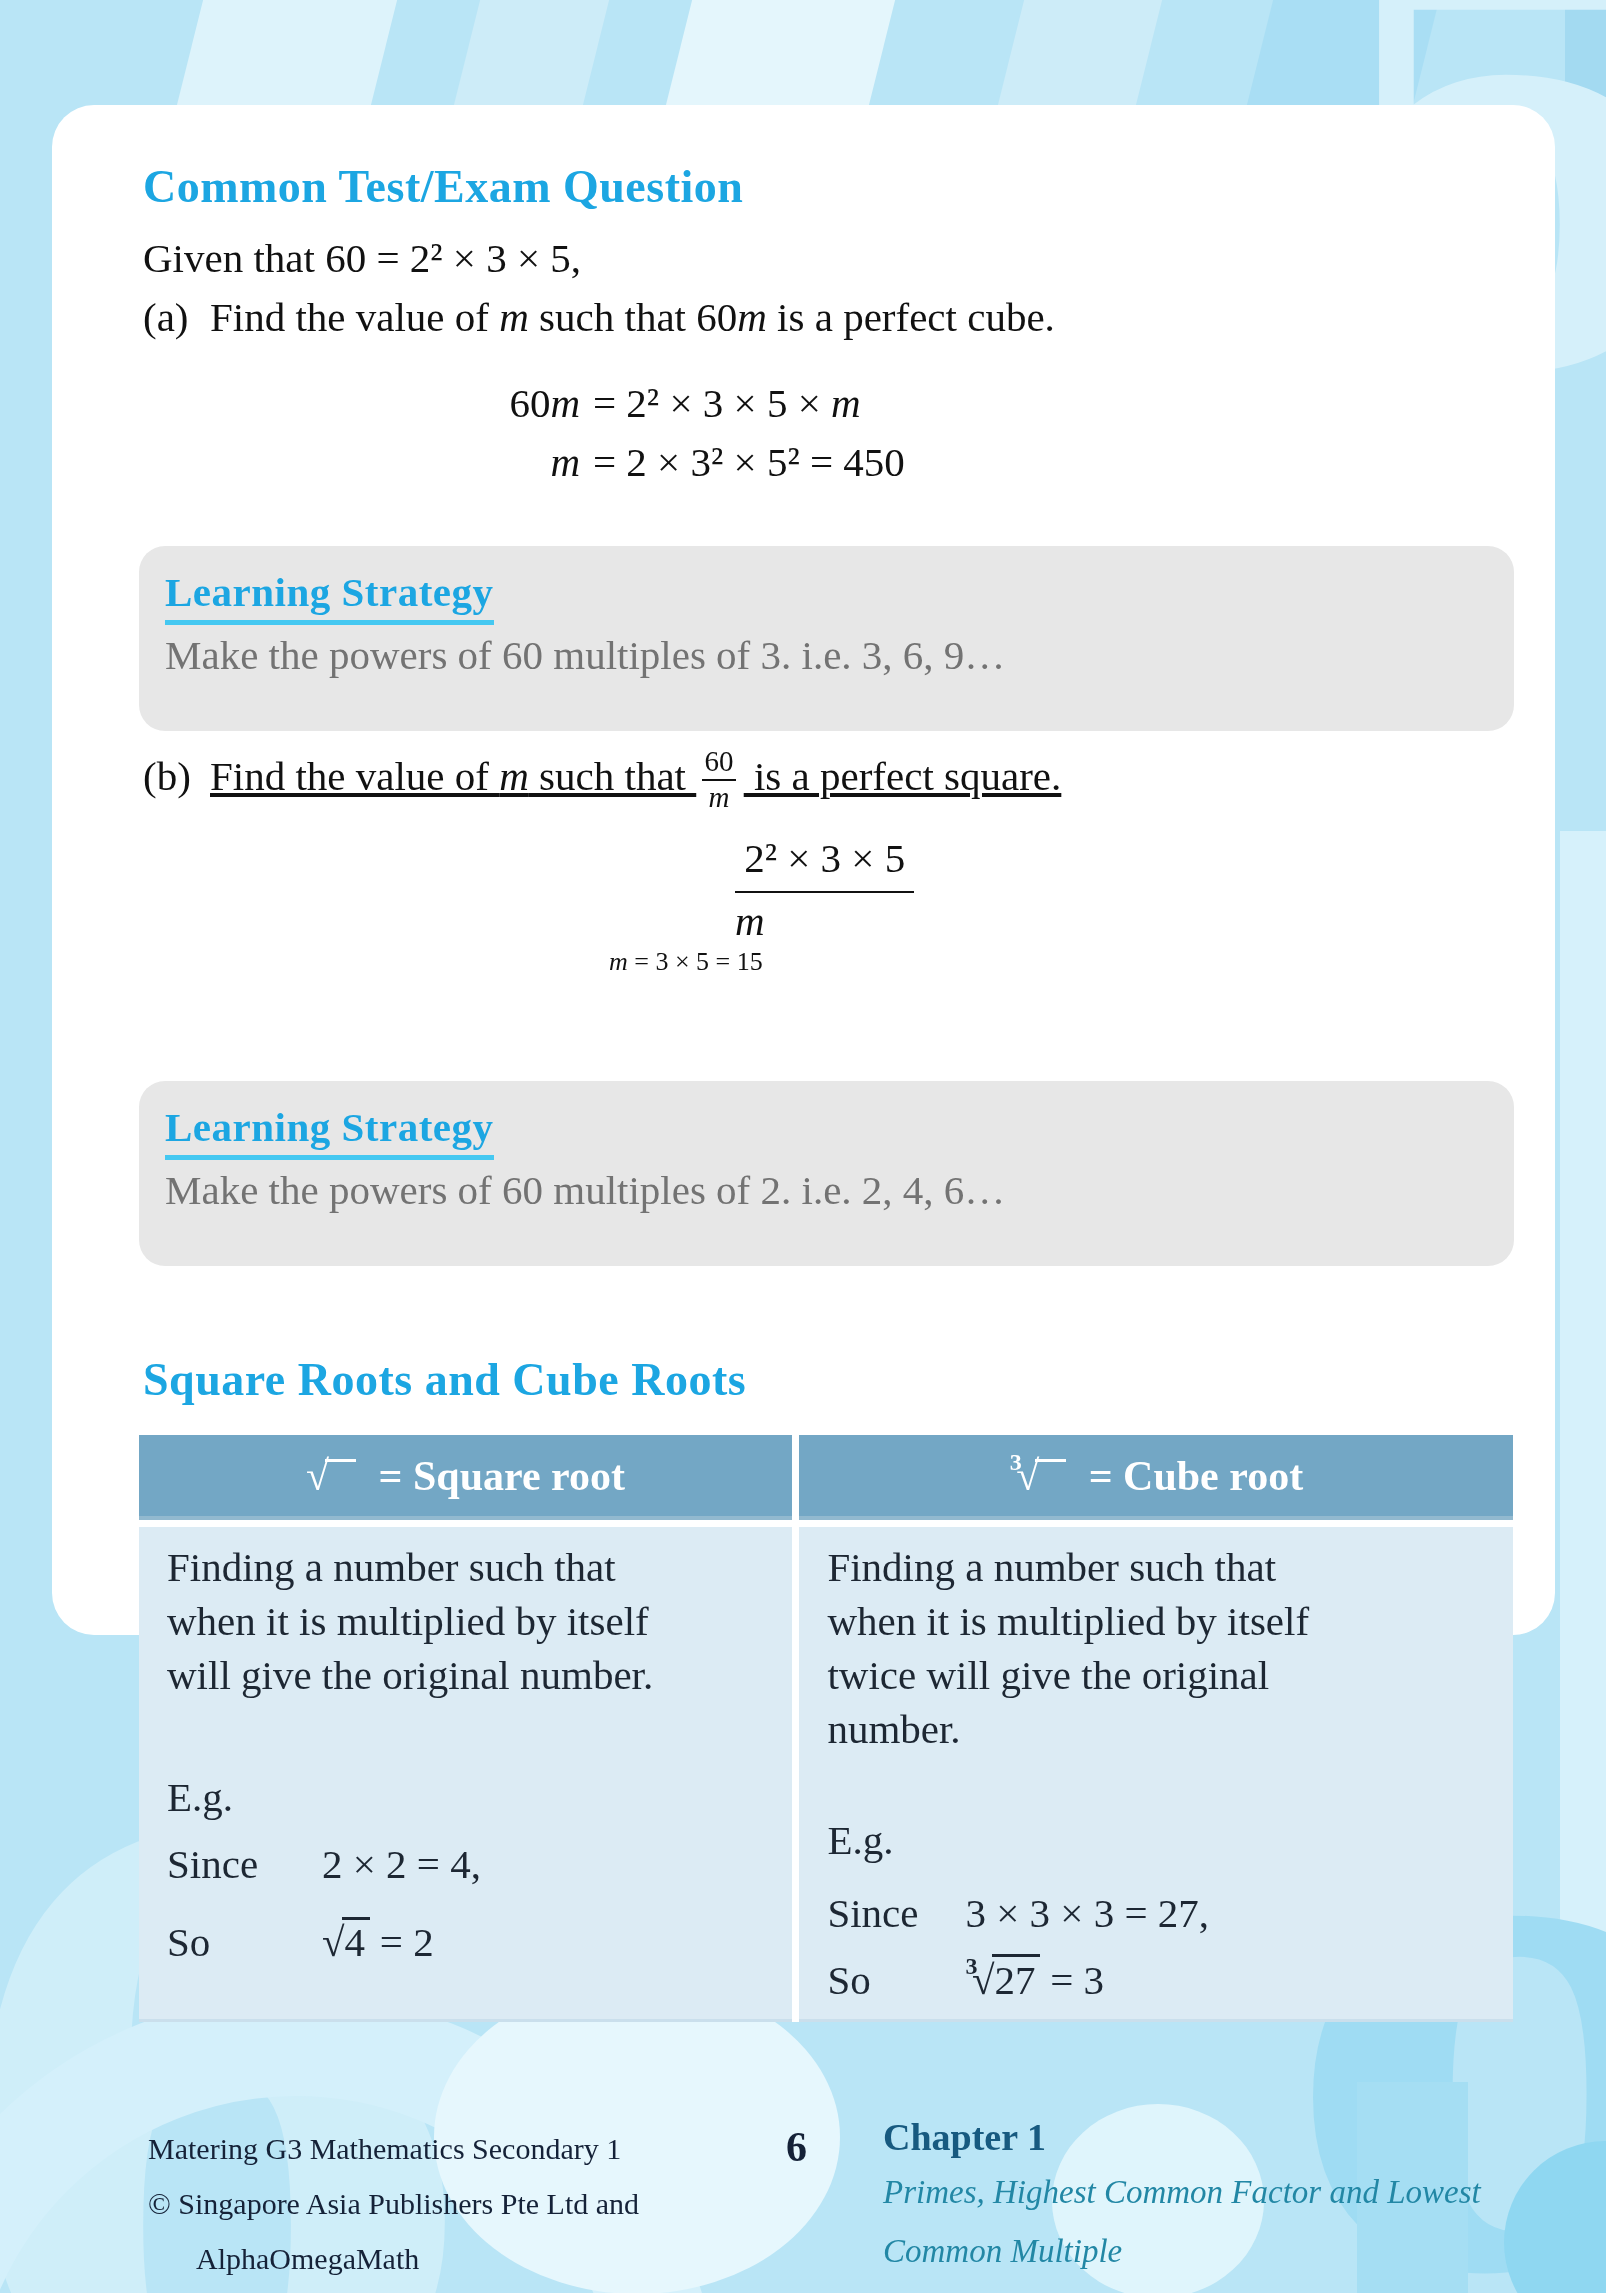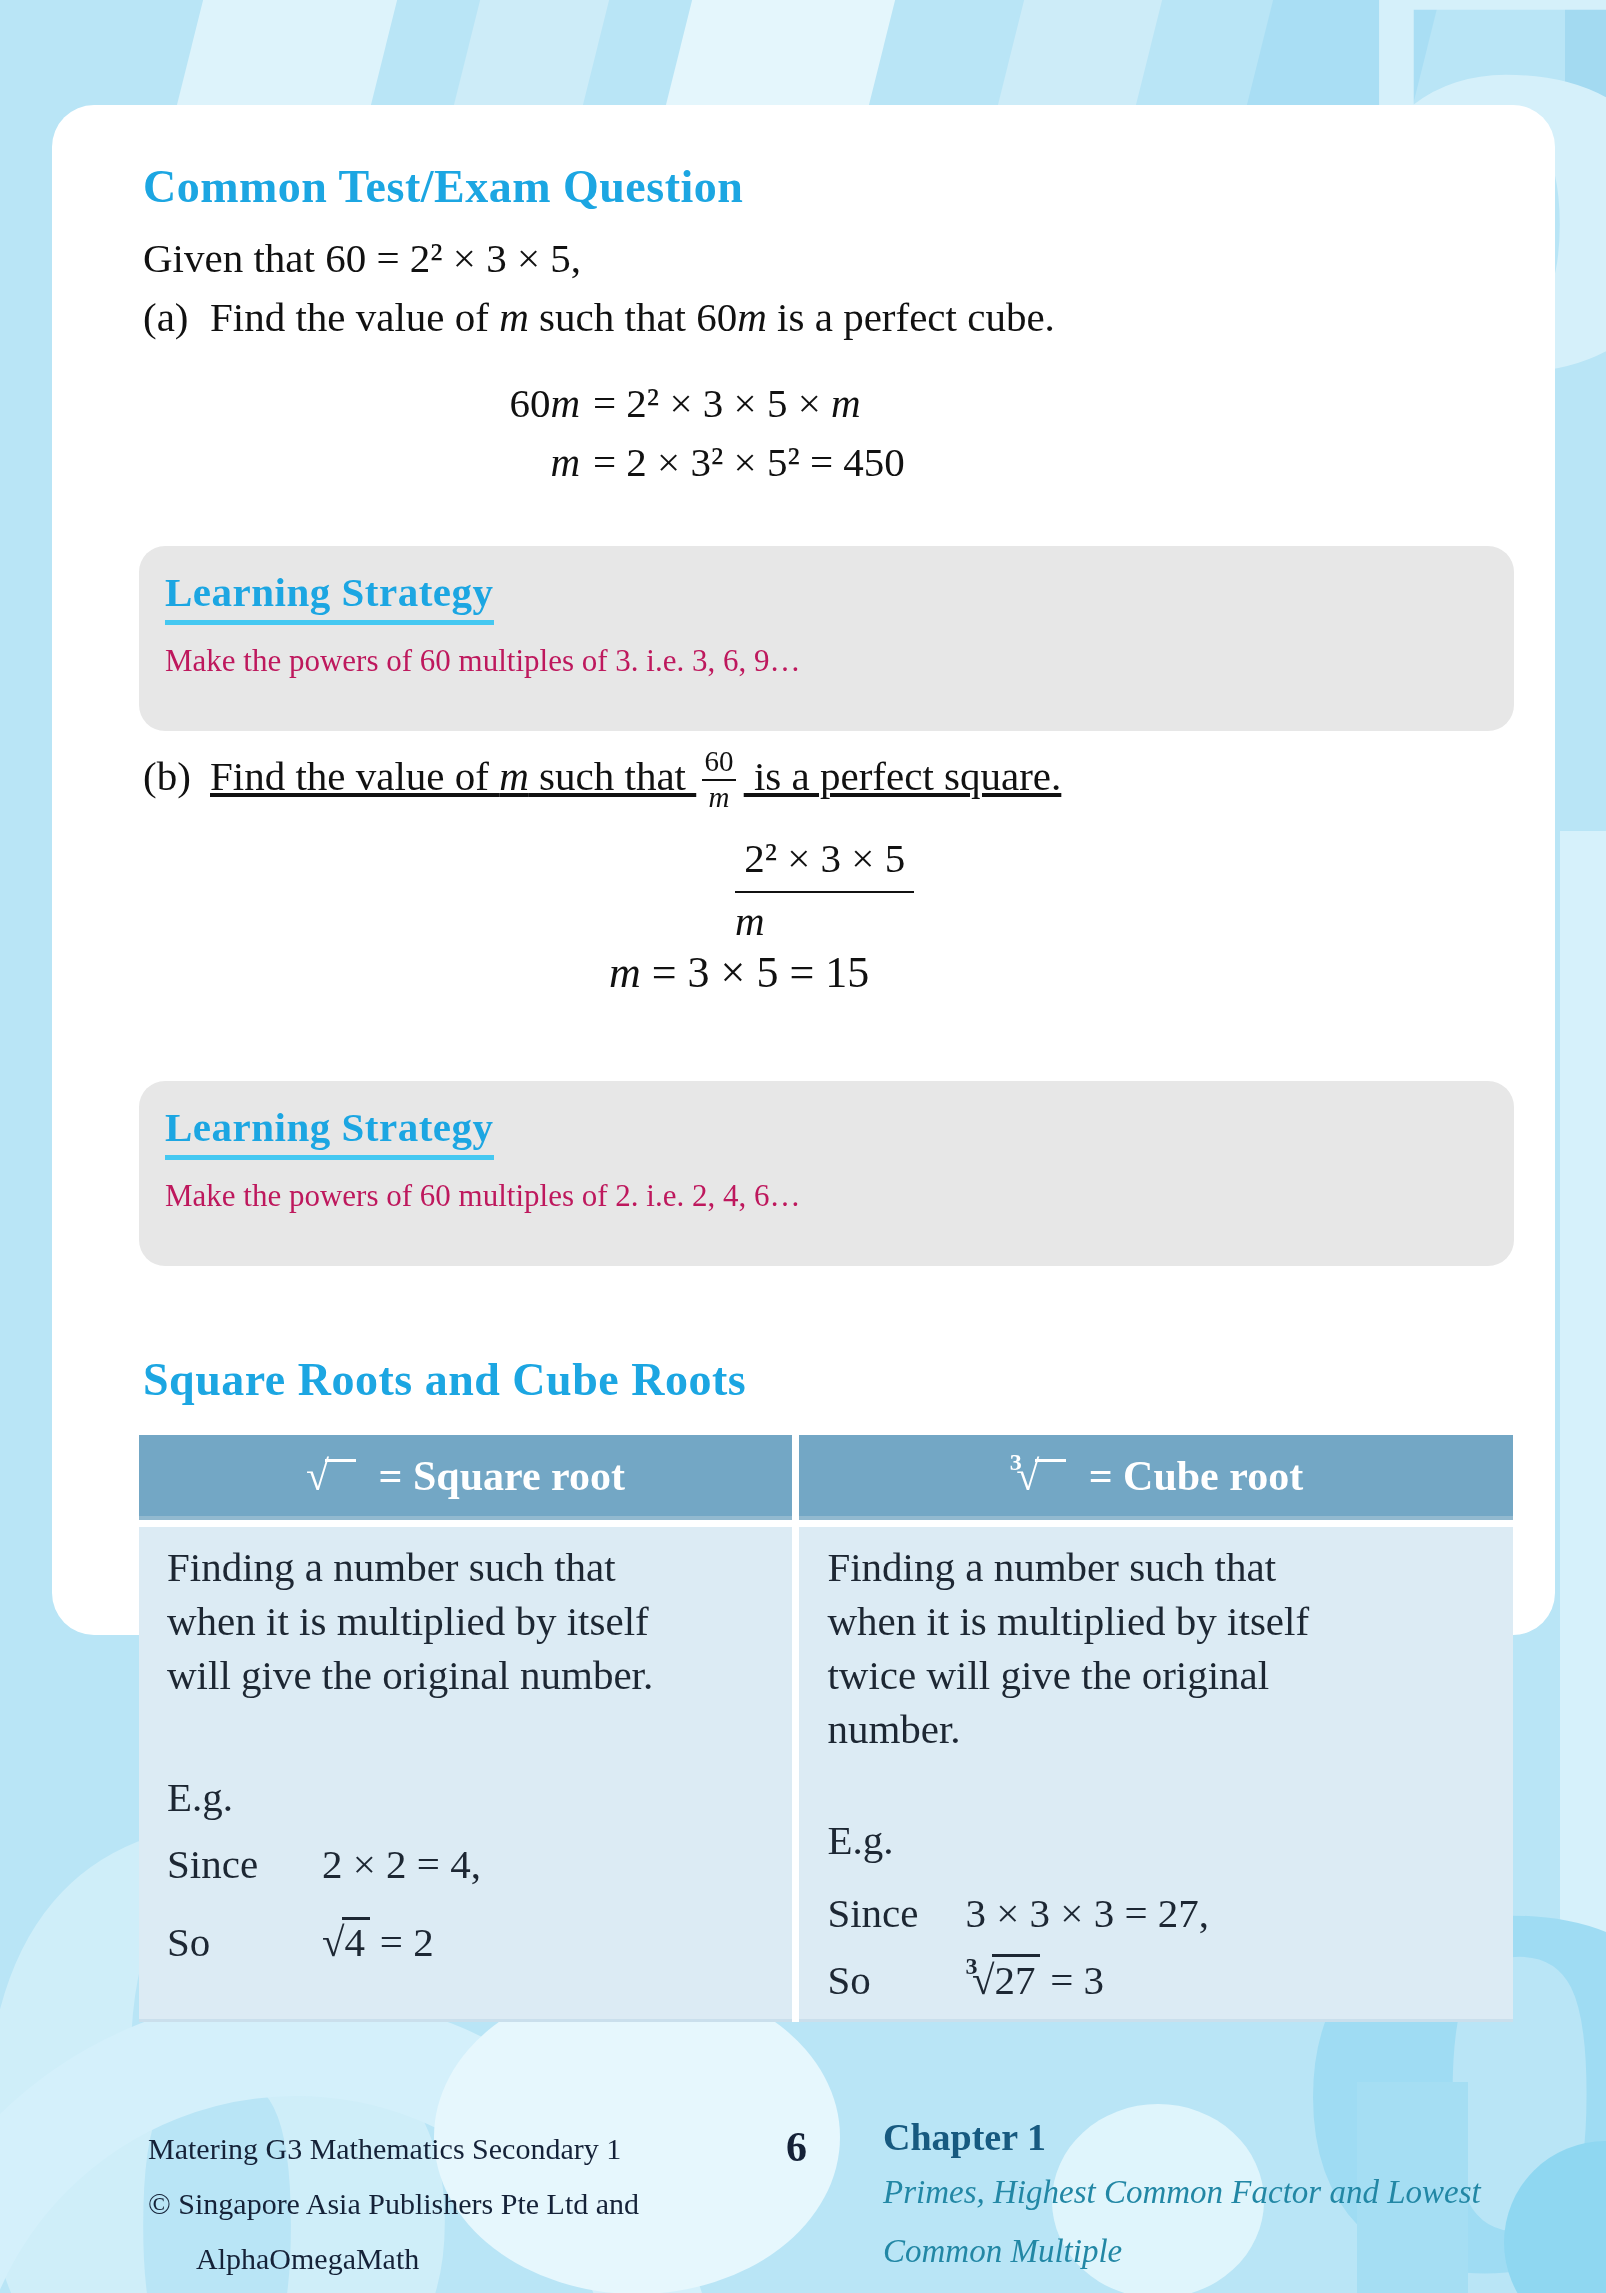--- a/index.html
+++ b/index.html
@@ -70,34 +70,34 @@
     display:inline-block; text-align:center; font-size:29px; line-height:1.08;
     vertical-align:-16.6px; margin:0 7.4px 0 5.5px; white-space:nowrap;
   }
   .ifrac .fn { display:block; padding:0 2.8px 1.8px; }
   .ifrac .fd { display:block; border-top:2.8px solid #111; padding-top:0.9px; }
 
   
   .bigfrac { position:absolute; left:683px; top:729px; width:240px; text-align:left; font-size:41px; }
   .bigfrac .fn { display:inline-block; border-bottom:2.8px solid #111; padding:0 9.2px 9.2px; white-space:nowrap; }
   .bigfrac .fd { display:block; padding-top:3.7px; }
-  .eq-b-result { position:absolute; left:557px; top:842px; font-size:44px; white-space:nowrap; }
+  .eq-b-result { position:absolute; left:557px; top:842px; font-size:26px; white-space:nowrap; }
 
   
   .strategy {
     position:absolute; left:87px; width:1375px; height:185px; background:#e7e7e7;border-radius:26px;
   }
   .strategy-1 { top:441px; }
   .strategy-2 { top:976px; }
   .strategy-head-wrap { margin:22px 0 0 26px; }
   .strategy-heading {
     display:inline-block; font-size:41px; font-weight:bold; color:#1ca6e2;
     border-bottom:5.5px solid #45c8f1; padding-bottom:3.7px; letter-spacing:0.5px;
   }
-  .strategy-text { margin:18px 0 0 26px; font-size:31px; color:#be185d; }
+  .strategy-text { margin:6px 0 0 26px; font-size:41px; color:#737373; }
 
   
   .roots-table { position:absolute; left:87px; top:1330px; width:1375px; }
   .tbl-row { display:flex; }
   .gap-col { width:7.4px; background:#ffffff; }
   .gap-row { height:7.4px; }
   .th {
     height:81px; background:#73a7c5; border-bottom:4.6px solid #92b9cf;
     color:#ffffff; font-size:42px; font-weight:bold;
     display:flex; align-items:center; justify-content:center; white-space:nowrap;

